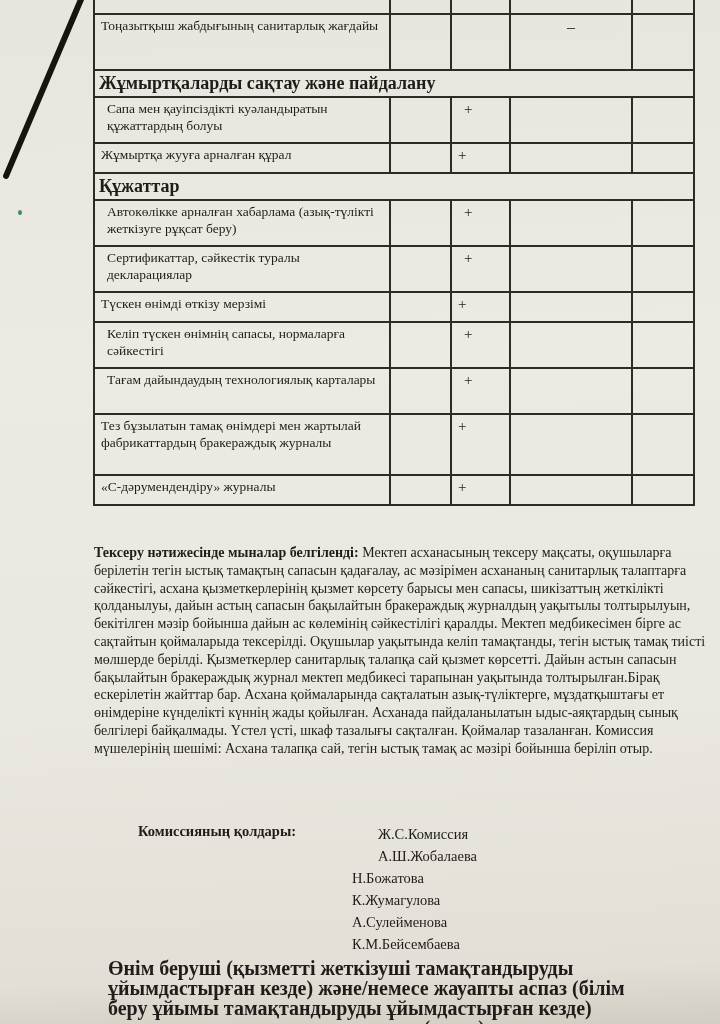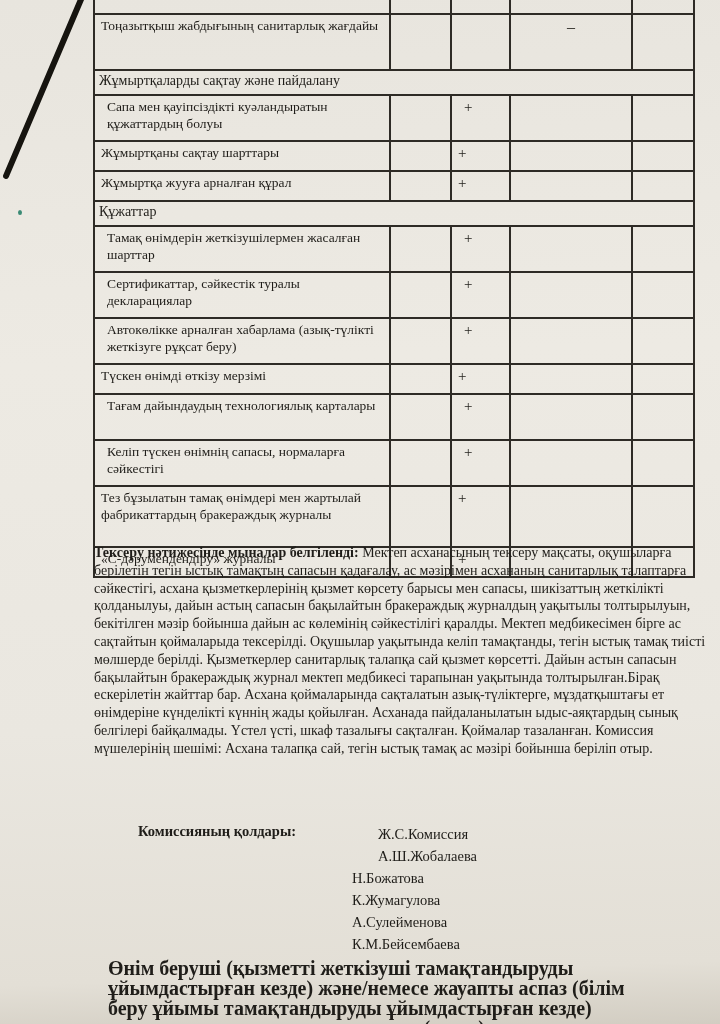--- a/index.html
+++ b/index.html
@@ -32,21 +32,21 @@
     overflow:hidden;
   }
   tr.cut td{border-top:none;height:13px;padding:0;}
   td.desc{width:294px;}
   td.c2{width:59px;}
   td.c3{width:57px;}
   td.c4{width:120px;}
   td.c5{width:60px;}
   td.mark{padding:1px 0 0 7px;font-size:15px;}
   td.mid{text-align:center;vertical-align:middle;padding:0;font-size:16px;}
-  tr.sec td{font-weight:normal;font-size:14px;padding:1px 4px;height:21px;}
+  tr.sec td{font-weight:bold;font-size:18px;padding:1px 4px;height:21px;}
   tr.h1 td{height:24px;}
   tr.h2 td{height:40px;padding-left:12px;}
   tr.h3 td{height:55px;border-radius:10px;}
   tr.first td{height:50px;margin-top:36px;}
 
   
   .findings{
     position:absolute;left:78px;top:544px;width:620px;
     font-size:14px;line-height:17.8px;text-align:left;margin-left:16px;
   }
@@ -93,73 +93,59 @@
       <td colspan="5">Жұмыртқаларды сақтау және пайдалану</td>
     </tr>
     <tr class="h2">
       <td class="desc">Сапа мен қауіпсіздікті куәландыратын құжаттардың болуы</td>
       <td class="c2 mark"></td>
       <td class="c3 mark">+</td>
       <td class="c4 mark"></td>
       <td class="c5 mark"></td>
     </tr>
     <tr class="h1">
-      <td class="desc">Жұмыртқаны сақтау шарттары</td>
-      <td class="c2 mark"></td>
-      <td class="c3 mark">+</td>
-      <td class="c4 mark"></td>
-      <td class="c5 mark"></td>
-    </tr>
-    <tr class="h1">
       <td class="desc">Жұмыртқа жууға арналған құрал</td>
       <td class="c2 mark"></td>
       <td class="c3 mark">+</td>
       <td class="c4 mark"></td>
       <td class="c5 mark"></td>
     </tr>
     <tr class="sec">
       <td colspan="5">Құжаттар</td>
     </tr>
     <tr class="h2">
-      <td class="desc">Тамақ өнімдерін жеткізушілермен жасалған шарттар</td>
+      <td class="desc">Автокөлікке арналған хабарлама (азық-түлікті жеткізуге рұқсат беру)</td>
       <td class="c2 mark"></td>
       <td class="c3 mark">+</td>
       <td class="c4 mark"></td>
       <td class="c5 mark"></td>
     </tr>
     <tr class="h2">
       <td class="desc">Сертификаттар, сәйкестік туралы декларациялар</td>
-      <td class="c2 mark"></td>
-      <td class="c3 mark">+</td>
-      <td class="c4 mark"></td>
-      <td class="c5 mark"></td>
-    </tr>
-    <tr class="h2">
-      <td class="desc">Автокөлікке арналған хабарлама (азық-түлікті жеткізуге рұқсат беру)</td>
       <td class="c2 mark"></td>
       <td class="c3 mark">+</td>
       <td class="c4 mark"></td>
       <td class="c5 mark"></td>
     </tr>
     <tr class="h1">
       <td class="desc">Түскен өнімді өткізу мерзімі</td>
       <td class="c2 mark"></td>
       <td class="c3 mark">+</td>
       <td class="c4 mark"></td>
       <td class="c5 mark"></td>
     </tr>
     <tr class="h2">
-      <td class="desc">Тағам дайындаудың технологиялық карталары</td>
+      <td class="desc">Келіп түскен өнімнің сапасы, нормаларға сәйкестігі</td>
       <td class="c2 mark"></td>
       <td class="c3 mark">+</td>
       <td class="c4 mark"></td>
       <td class="c5 mark"></td>
     </tr>
     <tr class="h2">
-      <td class="desc">Келіп түскен өнімнің сапасы, нормаларға сәйкестігі</td>
+      <td class="desc">Тағам дайындаудың технологиялық карталары</td>
       <td class="c2 mark"></td>
       <td class="c3 mark">+</td>
       <td class="c4 mark"></td>
       <td class="c5 mark"></td>
     </tr>
     <tr class="h3">
       <td class="desc">Тез бұзылатын тамақ өнімдері мен жартылай фабрикаттардың бракераждық журналы</td>
       <td class="c2 mark"></td>
       <td class="c3 mark">+</td>
       <td class="c4 mark"></td>

